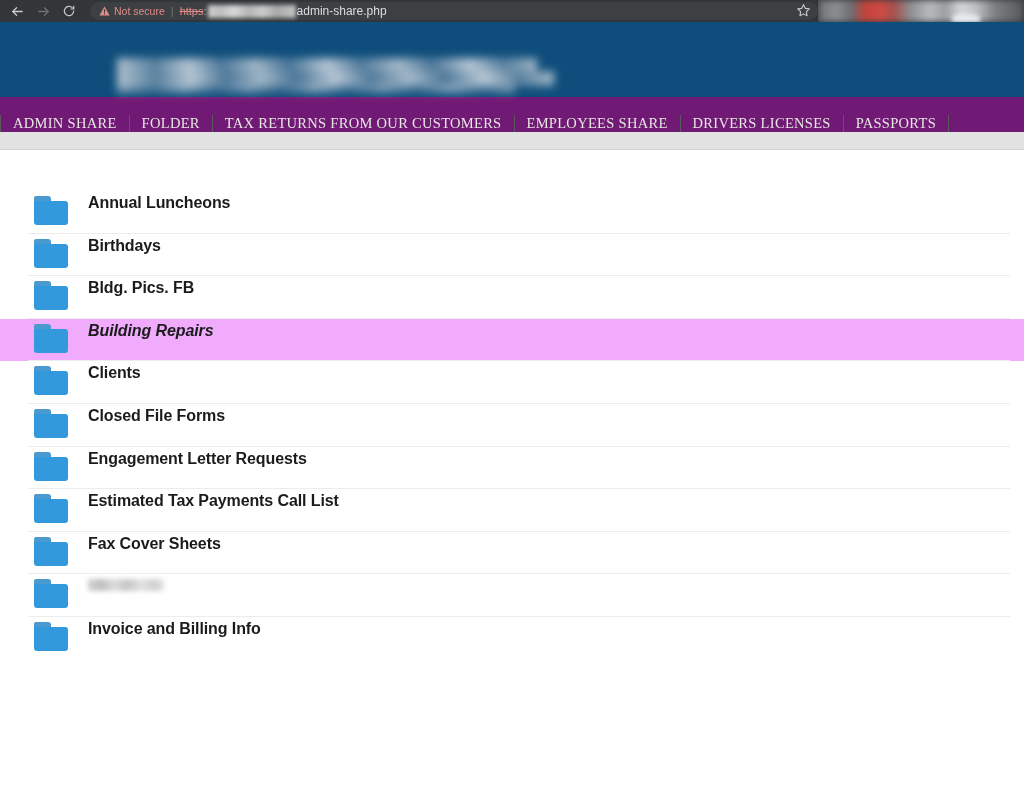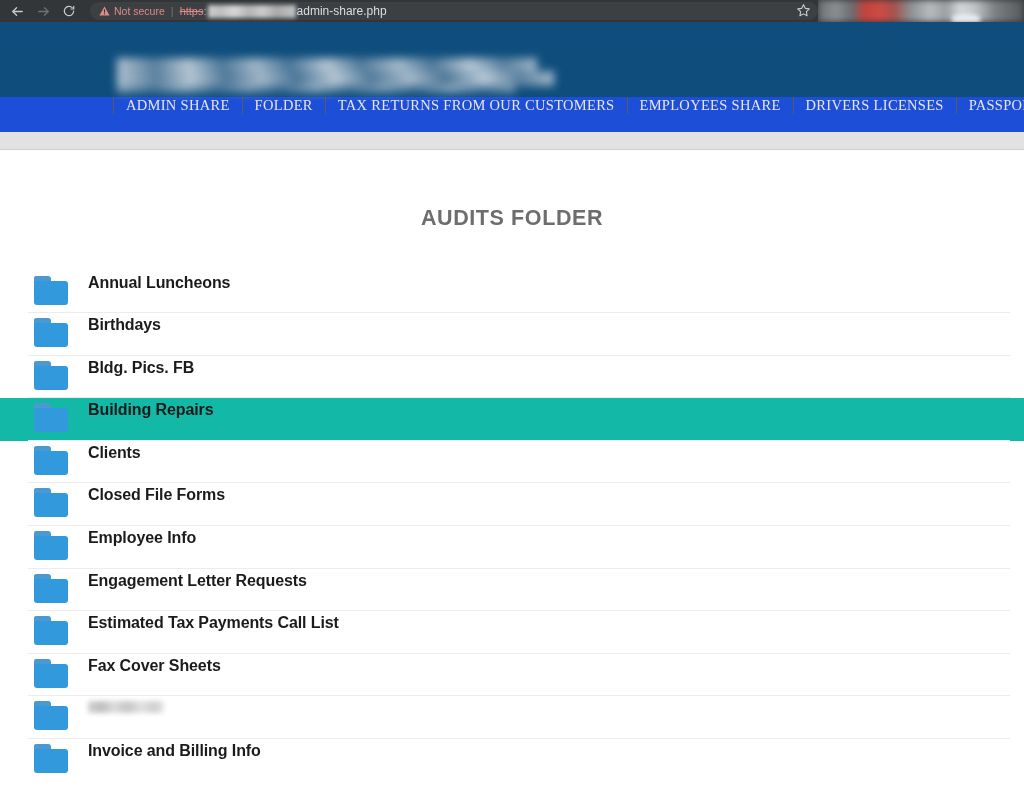--- a/index.html
+++ b/index.html
@@ -149,24 +149,23 @@
       rgba(215,222,230,.85) 84%, rgba(150,170,188,.55) 92%,
       rgba(196,208,218,.8) 100%);
   }
   .logo-blur .lrow.r1 { top: 4px;  width: 420px; }
   .logo-blur .lrow.r2 { top: 17px; width: 437px; height: 15px; }
   .logo-blur .lrow.r3 { top: 31px; width: 398px; height: 8px; opacity: .7; }
 
   
   .navbar {
     height: 35px;
-    background: #1d4ed8;
-    display: flex;
-    align-items: flex-start;
-    padding-left: 113px;
+    background: #701a75;
+    display: flex;
+    align-items: flex-end;
     box-sizing: border-box;
   }
   .nav-item {
     display: flex;
     align-items: center;
     padding: 0 12px;
     color: #e8e6e3;
     font-family: "Liberation Serif", serif;
     font-size: 14.5px;
     letter-spacing: .3px;
@@ -204,21 +203,21 @@
     padding: 0;
     list-style: none;
     margin-top: 41px;
   }
   .folder-row {
     position: relative;
     height: 42.6px;
     display: flex;
     align-items: flex-start;
   }
-  .folder-row.hover { background: #14b8a6; }
+  .folder-row.hover { background: #f0abfc; font-style: italic; }
   .folder-row .divider {
     position: absolute;
     left: 28px;
     right: 14px;
     bottom: 0;
     height: 1px;
     background: #ececec;
   }
   .folder-icon {
     position: absolute;
@@ -320,21 +319,20 @@
   <div class="nav-item">ADMIN SHARE</div>
   <div class="nav-item">FOLDER</div>
   <div class="nav-item">TAX RETURNS FROM OUR CUSTOMERS</div>
   <div class="nav-item">EMPLOYEES SHARE</div>
   <div class="nav-item">DRIVERS LICENSES</div>
   <div class="nav-item">PASSPORTS</div>
 </nav>
 <div class="sub-band"></div>
 
 <div class="content">
-  <h1 class="page-title">AUDITS FOLDER</h1>
   <ul class="folder-list">
       <li class="folder-row">
         <span class="folder-icon">
           <span class="tab"></span>
           <span class="body"></span>
         </span>
         <span class="folder-label">Annual Luncheons</span>
         <span class="divider"></span>
       </li>
       <li class="folder-row">
@@ -368,28 +366,20 @@
         </span>
         <span class="folder-label">Clients</span>
         <span class="divider"></span>
       </li>
       <li class="folder-row">
         <span class="folder-icon">
           <span class="tab"></span>
           <span class="body"></span>
         </span>
         <span class="folder-label">Closed File Forms</span>
-        <span class="divider"></span>
-      </li>
-      <li class="folder-row">
-        <span class="folder-icon">
-          <span class="tab"></span>
-          <span class="body"></span>
-        </span>
-        <span class="folder-label">Employee Info</span>
         <span class="divider"></span>
       </li>
       <li class="folder-row">
         <span class="folder-icon">
           <span class="tab"></span>
           <span class="body"></span>
         </span>
         <span class="folder-label">Engagement Letter Requests</span>
         <span class="divider"></span>
       </li>

